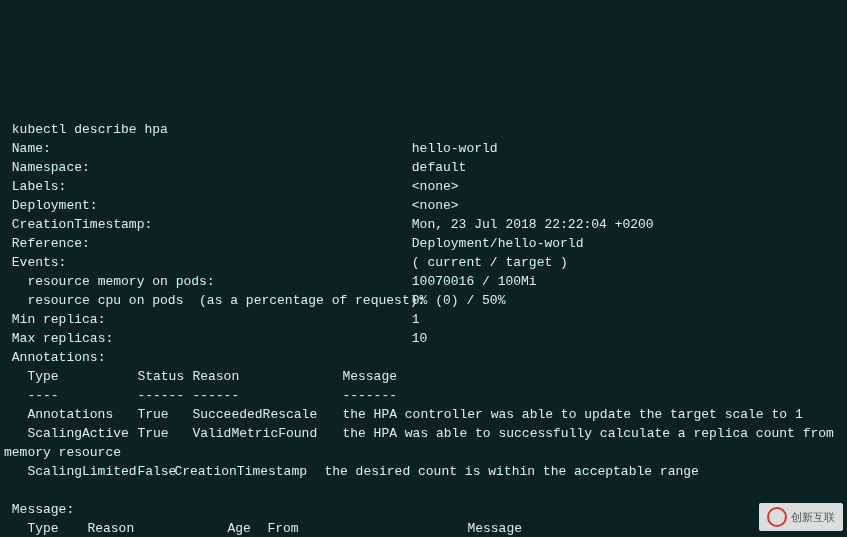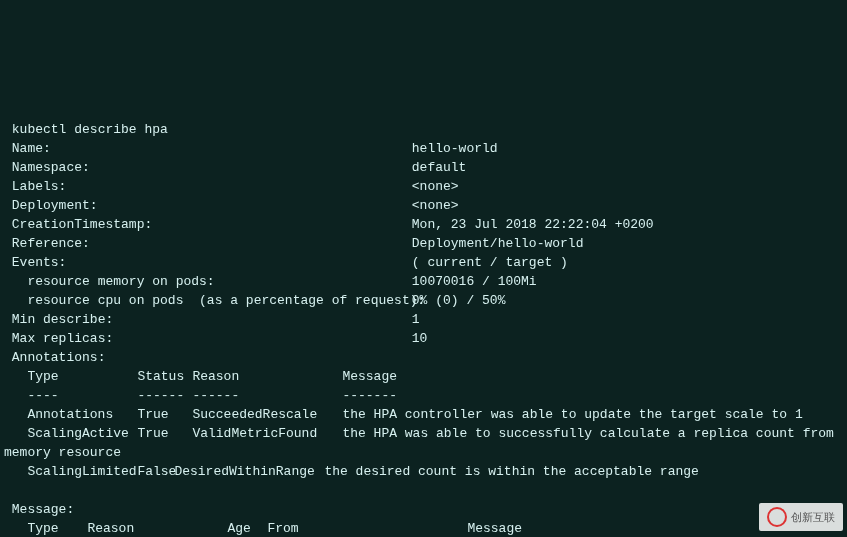--- a/index.html
+++ b/index.html
@@ -50,29 +50,29 @@
 <span> <span>kubectl describe hpa</span></span>
 <span> <span class="pad" style="width:400px">Name:</span><span>hello-world</span></span>
 <span> <span class="pad" style="width:400px">Namespace:</span><span>default</span></span>
 <span> <span class="pad" style="width:400px">Labels:</span><span>&lt;none&gt;</span></span>
 <span> <span class="pad" style="width:400px">Deployment:</span><span>&lt;none&gt;</span></span>
 <span> <span class="pad" style="width:400px">CreationTimestamp:</span><span>Mon, 23 Jul 2018 22:22:04 +0200</span></span>
 <span> <span class="pad" style="width:400px">Reference:</span><span>Deployment/hello-world</span></span>
 <span> <span class="pad" style="width:400px">Events:</span><span>( current / target )</span></span>
 <span> <span class="pad" style="width:400px">  resource memory on pods:</span><span>10070016 / 100Mi</span></span>
 <span> <span class="pad" style="width:400px">  resource cpu on pods  (as a percentage of request):</span><span>0% (0) / 50%</span></span>
-<span> <span class="pad" style="width:400px">Min describe:</span><span>1</span></span>
+<span> <span class="pad" style="width:400px">Min replica:</span><span>1</span></span>
 <span> <span class="pad" style="width:400px">Max replicas:</span><span>10</span></span>
 <span> <span>Annotations:</span></span>
 <span>   <span class="pad" style="width:110px">Type</span><span class="pad" style="width:55px">Status</span><span class="pad" style="width:150px">Reason</span><span>Message</span></span>
 <span>   <span class="pad" style="width:110px">----</span><span class="pad" style="width:55px">------</span><span class="pad" style="width:150px">------</span><span>-------</span></span>
 <div id="conditions-rows"><span>   <span class="pad" style="width:110px">Annotations</span><span class="pad" style="width:55px">True</span><span class="pad" style="width:150px">SucceededRescale</span><span>the HPA controller was able to update the target scale to 1</span></span>
 <span>   <span class="pad" style="width:110px">ScalingActive</span><span class="pad" style="width:55px">True</span><span class="pad" style="width:150px">ValidMetricFound</span><span>the HPA was able to successfully calculate a replica count from</span></span>
 <span>memory resource</span>
-<span>   <span class="pad" style="width:110px">ScalingLimited</span><span class="pad" style="width:37px">False</span><span class="pad" style="width:150px">DesiredWithinRange</span><span>the desired count is within the acceptable range</span></span>
+<span>   <span class="pad" style="width:110px">ScalingLimited</span><span class="pad" style="width:37px">False</span><span class="pad" style="width:150px">CreationTimestamp</span><span>the desired count is within the acceptable range</span></span>
 </div>
 <span> <span>Message:</span></span>
 <span>   <span class="pad" style="width:60px">Type</span><span class="pad" style="width:140px">Reason</span><span class="pad" style="width:40px">Age</span><span class="pad" style="width:200px">From</span><span>Message</span></span>
 
 
 </div>
 
 <div class="watermark">
   <span class="logo"></span>
   <span>创新互联</span>

